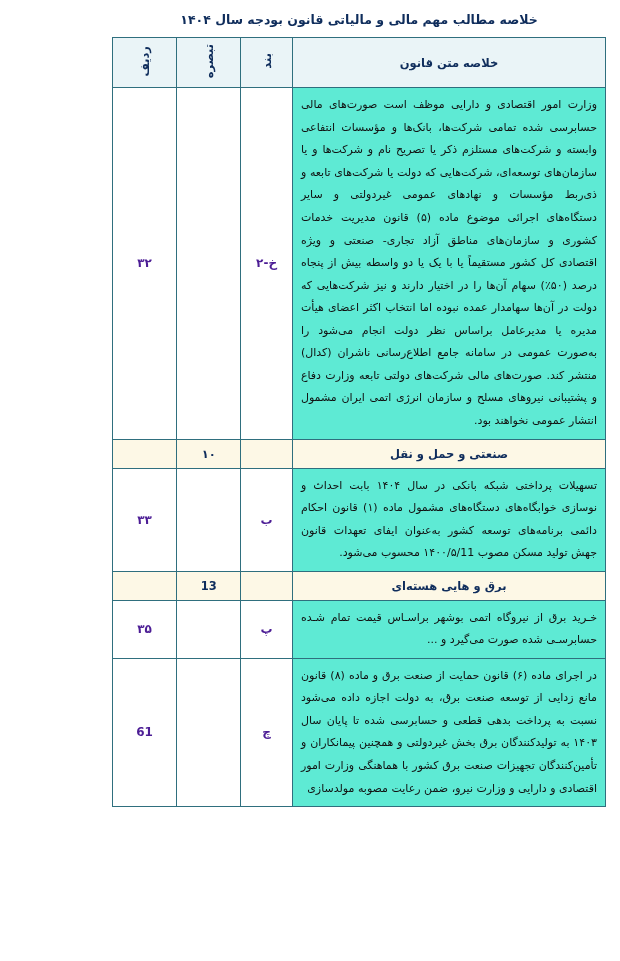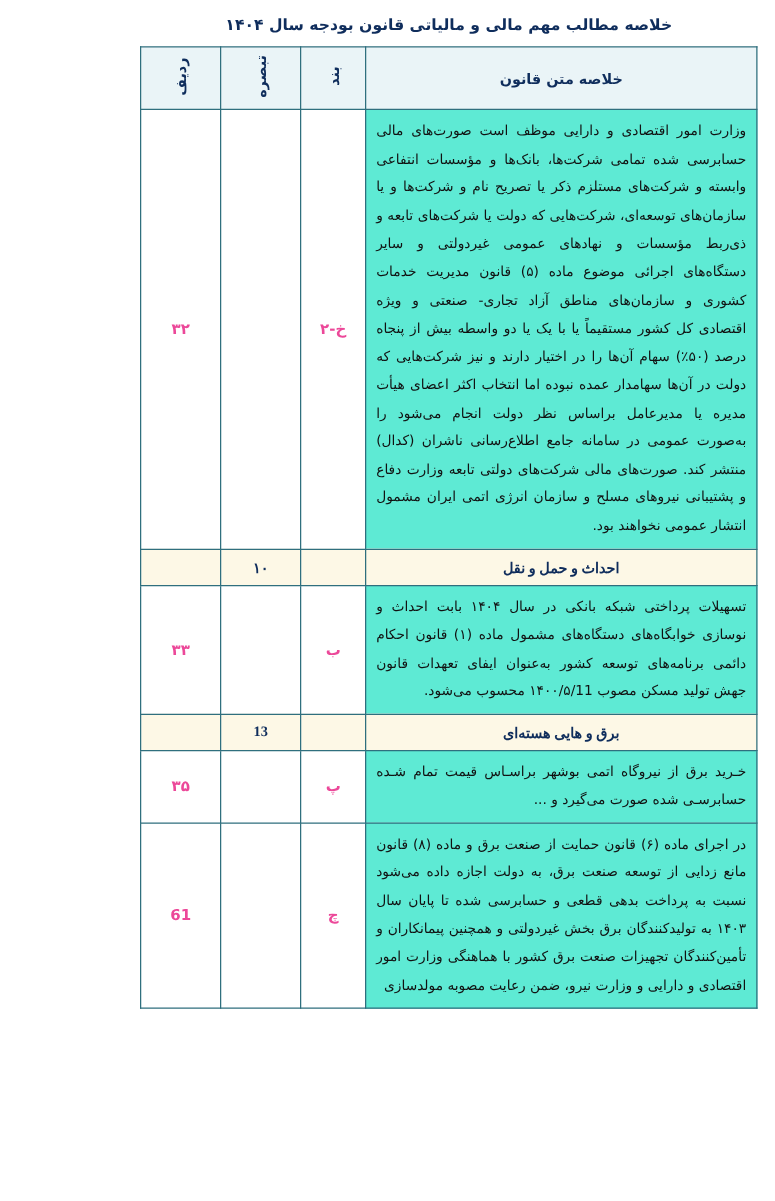--- a/index.html
+++ b/index.html
@@ -62,31 +62,30 @@
     text-align-last: right;
     line-height: 2.05;
     font-size: 11px;
     color: #111111;
     background: #5eead4;
   }
   td.center {
     text-align: center;
     font-size: 12px;
     font-weight: bold;
-    color: #ec4899;
+    color: #4c1d95;
     background: #ffffff;
   }
   tr.section td {
     background: #fdf8e6;
     color: #0f2d5c;
     font-weight: bold;
     text-align: center;
     font-size: 11.5px;
     padding: 7px 8px;
-    font-family: Liberation Serif, serif;
   }
   tr.section td.sec-title { text-align: center; }
 </style>
 </head>
 <body>
 
 <div class="page">
 
   <div class="doc-title">خلاصه مطالب مهم مالی و مالیاتی قانون بودجه سال ۱۴۰۴</div>
 
@@ -108,21 +107,21 @@
     <tbody>
 
       <tr>
         <td class="summary">وزارت امور اقتصادی و دارایی موظف است صورت‌های مالی حسابرسی شده تمامی شرکت‌ها، بانک‌ها و مؤسسات انتفاعی وابسته و شرکت‌های مستلزم ذکر یا تصریح نام و شرکت‌ها و یا سازمان‌های توسعه‌ای، شرکت‌هایی که دولت یا شرکت‌های تابعه و ذی‌ربط مؤسسات و نهادهای عمومی غیردولتی و سایر دستگاه‌های اجرائی موضوع ماده (۵) قانون مدیریت خدمات کشوری و سازمان‌های مناطق آزاد تجاری- صنعتی و ویژه اقتصادی کل کشور مستقیماً یا با یک یا دو واسطه بیش از پنجاه درصد (۵۰٪) سهام آن‌ها را در اختیار دارند و نیز شرکت‌هایی که دولت در آن‌ها سهامدار عمده نبوده اما انتخاب اکثر اعضای هیأت مدیره یا مدیرعامل براساس نظر دولت انجام می‌شود را به‌صورت عمومی در سامانه جامع اطلاع‌رسانی ناشران (کدال) منتشر کند. صورت‌های مالی شرکت‌های دولتی تابعه وزارت دفاع و پشتیبانی نیروهای مسلح و سازمان انرژی اتمی ایران مشمول انتشار عمومی نخواهند بود.</td>
         <td class="center">خ-۲</td>
         <td class="center"></td>
         <td class="center">۳۲</td>
       </tr>
 
       <tr class="section">
-        <td class="sec-title">احداث و حمل و نقل</td>
+        <td class="sec-title">صنعتی و حمل و نقل</td>
         <td></td>
         <td>۱۰</td>
         <td></td>
       </tr>
 
       <tr>
         <td class="summary">تسهیلات پرداختی شبکه بانکی در سال ۱۴۰۴ بابت احداث و نوسازی خوابگاه‌های دستگاه‌های مشمول ماده (۱) قانون احکام دائمی برنامه‌های توسعه کشور به‌عنوان ایفای تعهدات قانون جهش تولید مسکن مصوب ۱۴۰۰/۵/11 محسوب می‌شود.</td>
         <td class="center">ب</td>
         <td class="center"></td>
         <td class="center">۳۳</td>

